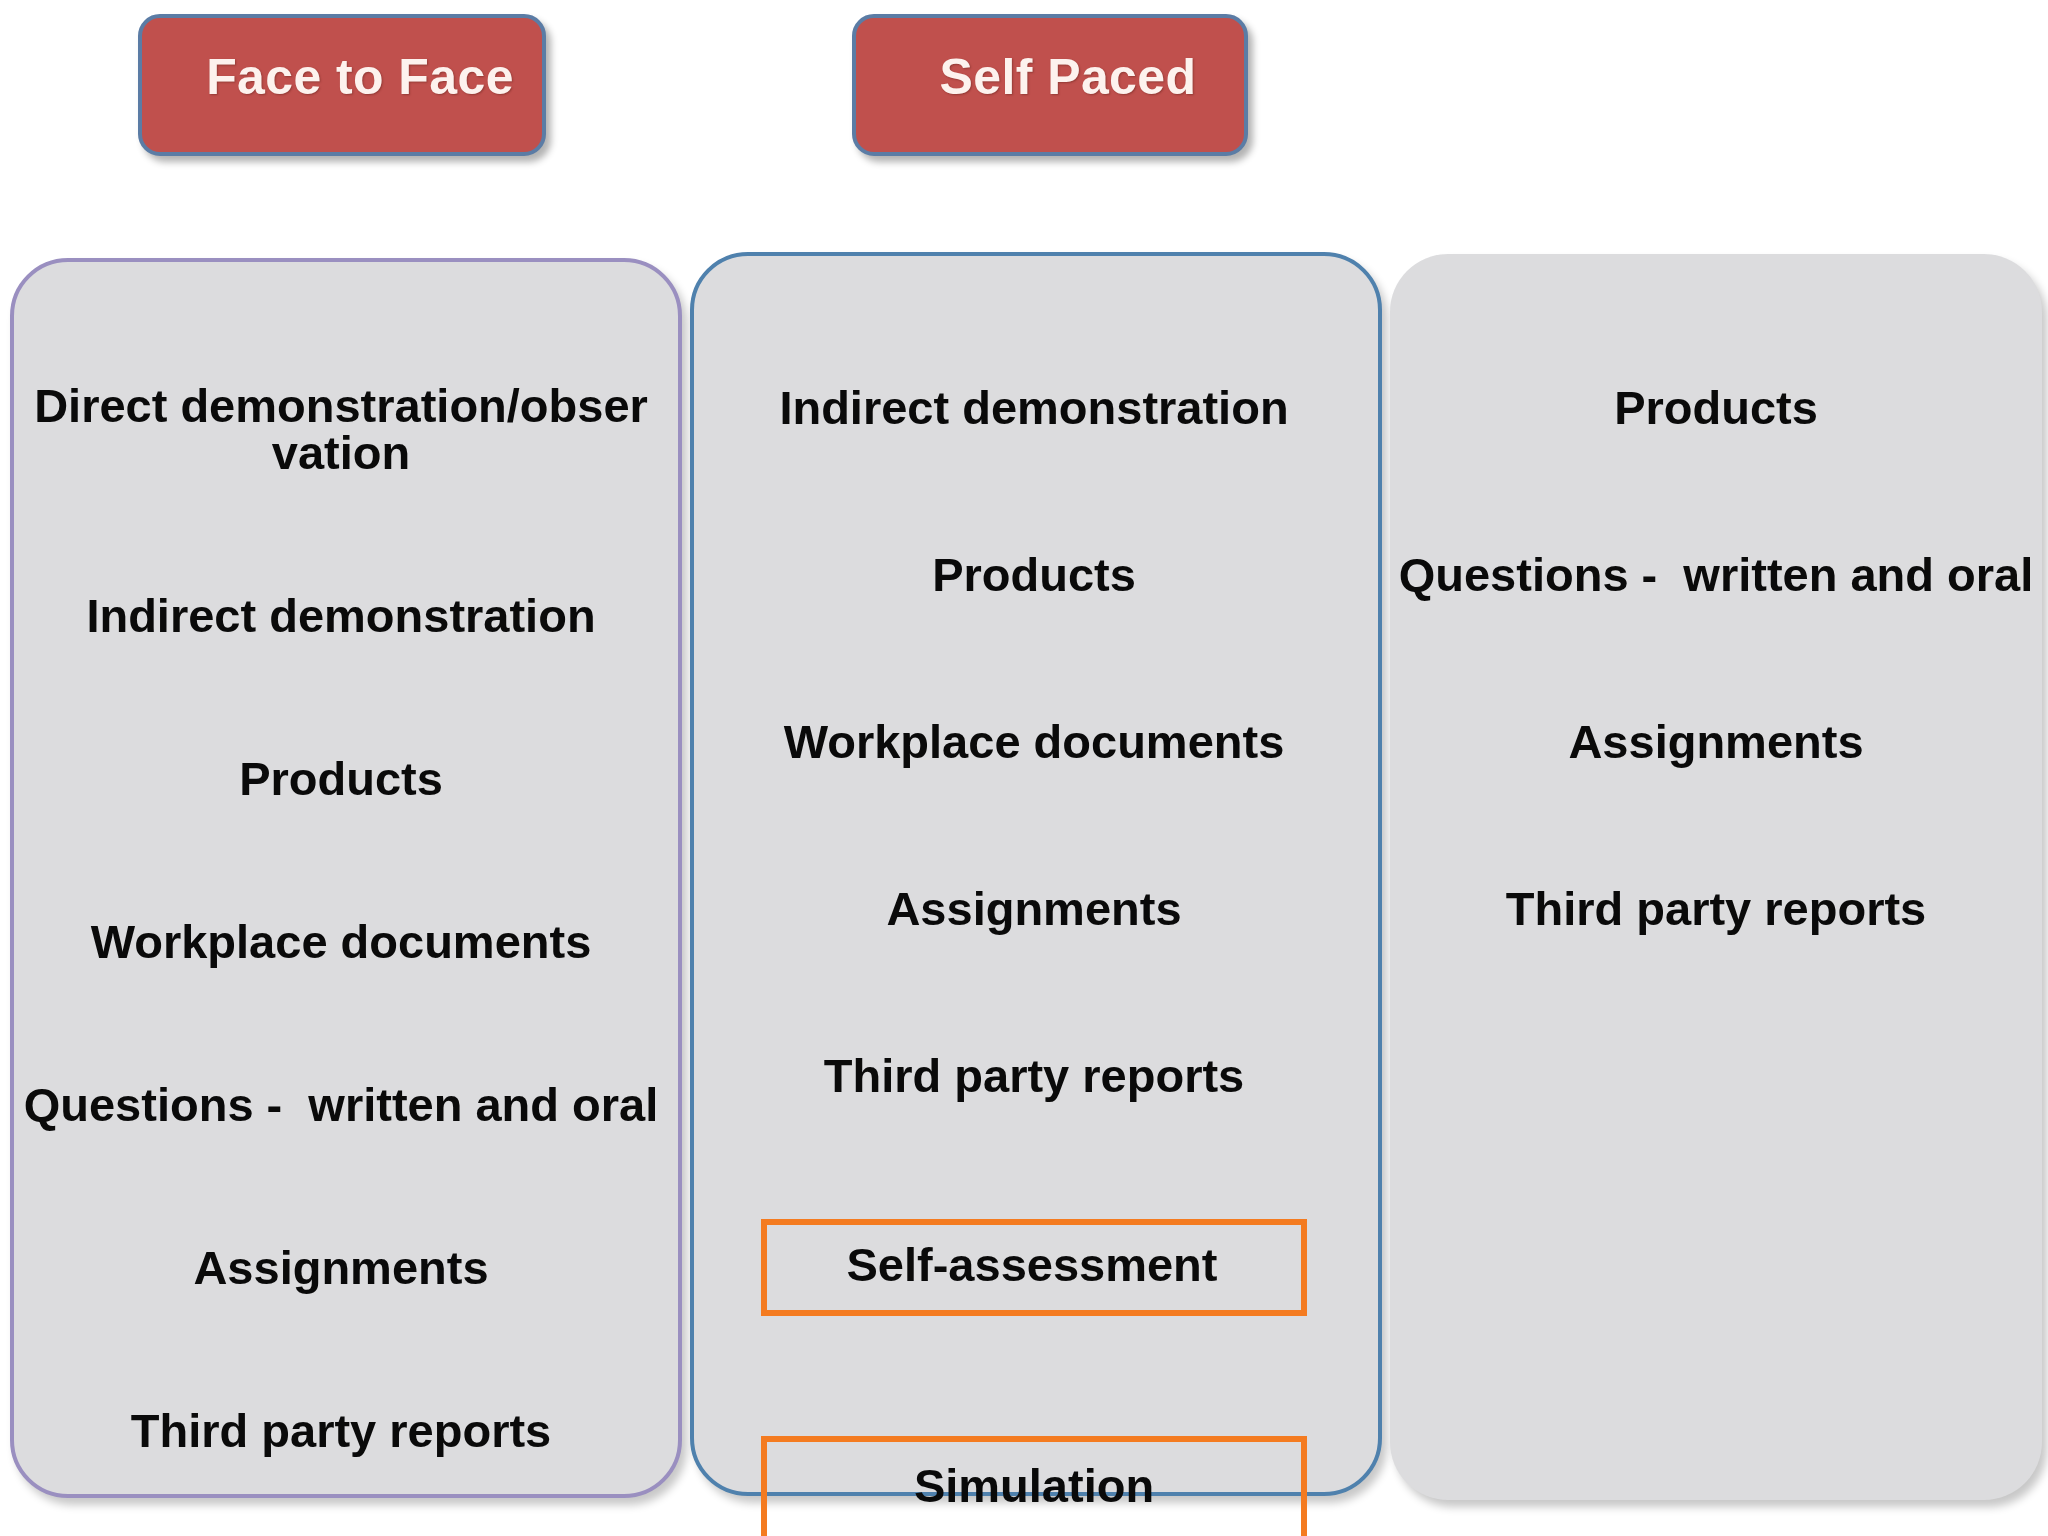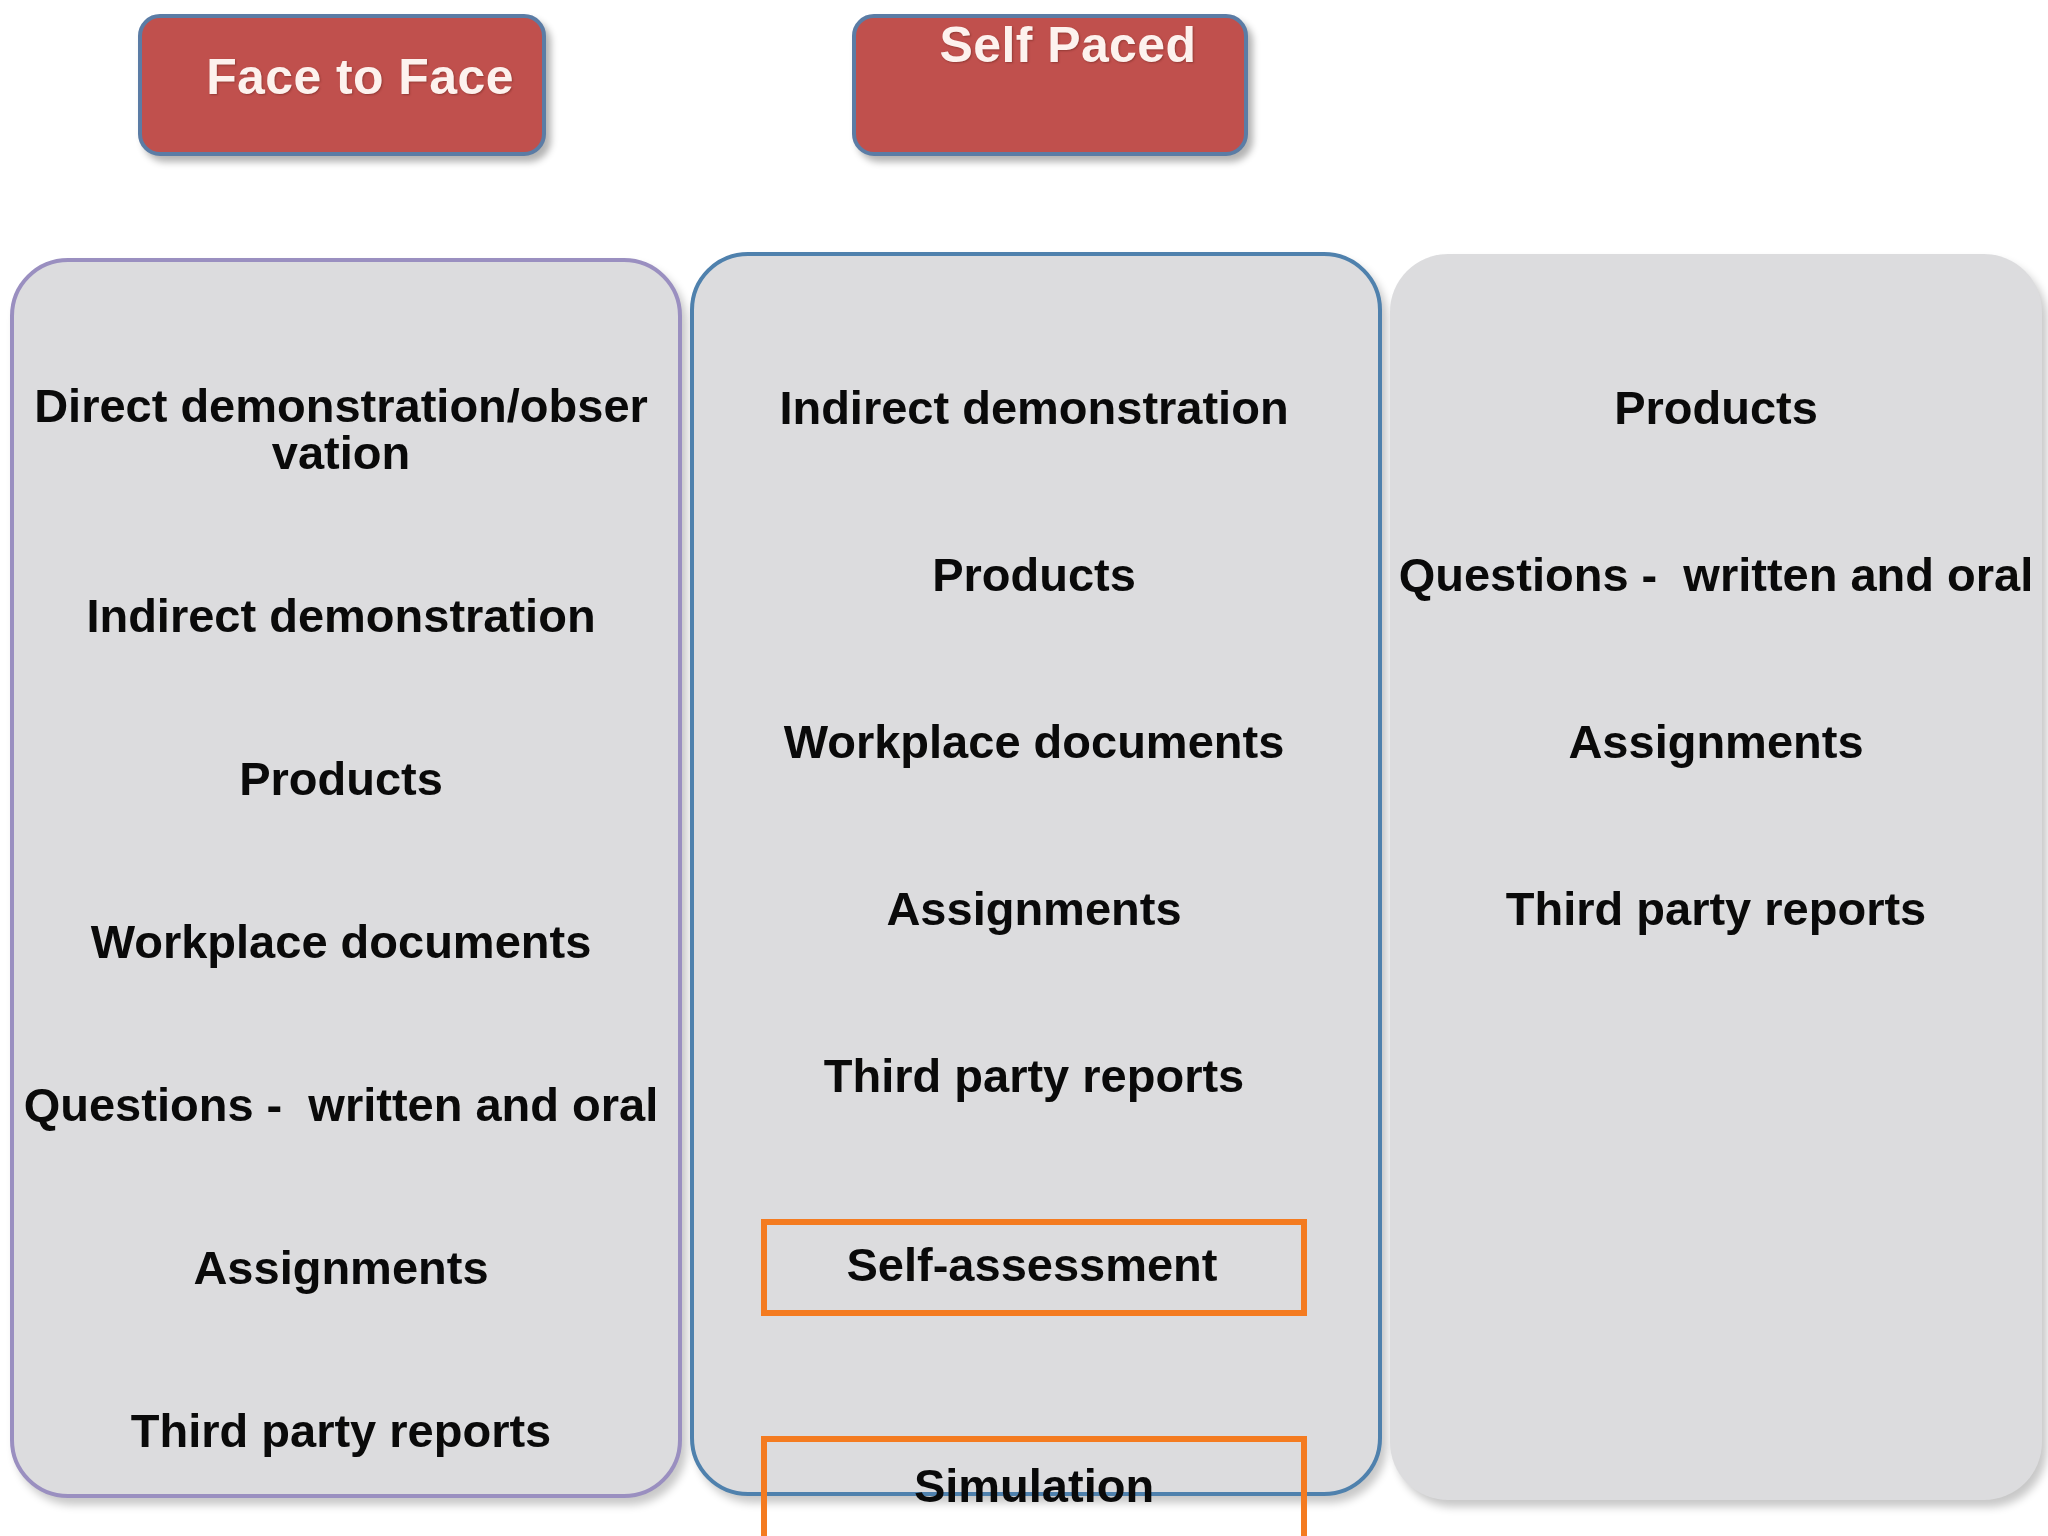--- a/index.html
+++ b/index.html
@@ -44,20 +44,21 @@
   .header-box .hdr-label { display: block; width: 100%; margin-left: 36px; }
 
   #header-face-to-face {
     left: 138px; top: 14px; width: 408px; height: 142px;
     align-items: flex-start;
     padding-top: 32px;
   }
   #header-self-paced {
     left: 852px; top: 14px; width: 396px; height: 142px;
     align-items: flex-start;
+    padding-top: 32px;
   }
   #header-online-facilitated {
     left: 1568px; top: 14px; width: 404px; height: 142px;
     align-items: flex-start;
     padding-top: 26px;
   }
 
   
   .panel {
     position: absolute;

